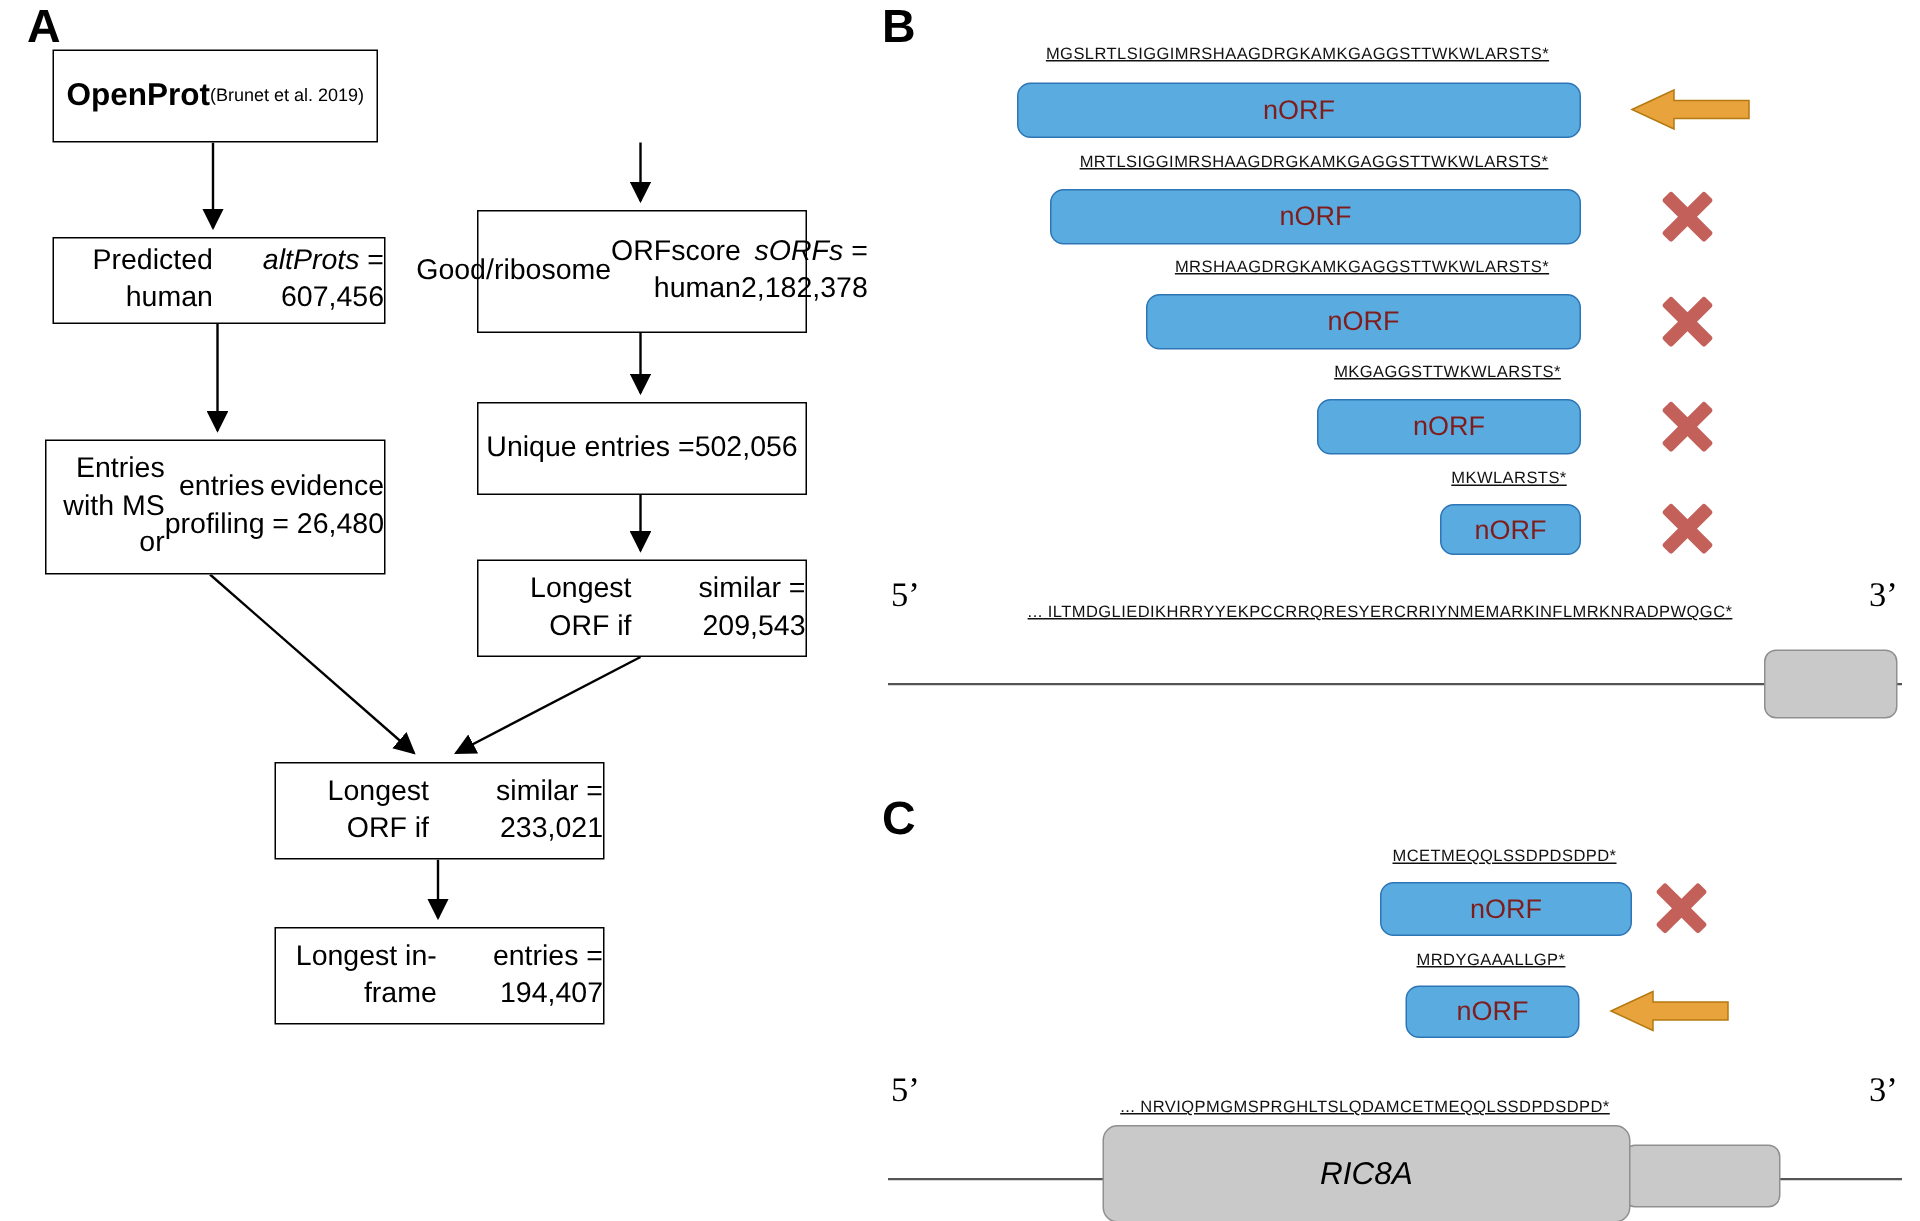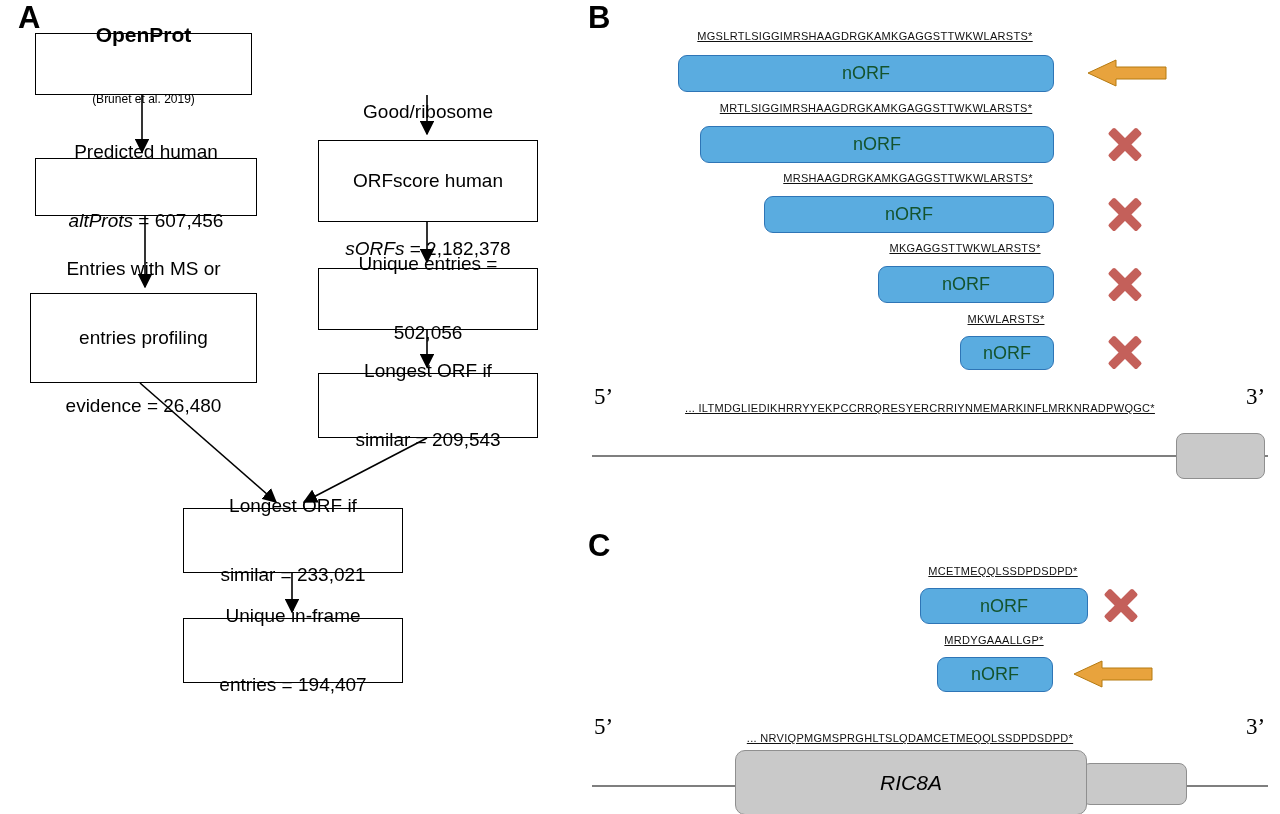--- a/index.html
+++ b/index.html
@@ -4,29 +4,29 @@
 <style>
   html,body{margin:0;padding:0;background:#fff;}
   .canvas{
     position:relative;width:1280px;height:814px;background:#ffffff;
     font-family:"Liberation Sans", sans-serif;color:#000;overflow:hidden;
   }
   .connectors{position:absolute;left:0;top:0;width:1280px;height:814px;}
   .panel-label{position:absolute;font-size:31px;font-weight:700;}
   .abox{
     position:absolute;border:1.6px solid #000;background:#fff;
-    display:flex;flex-direction:column;align-items:center;justify-content:center;
-    text-align:right;font-size:19px;line-height:1.3;gap:44px;
+    display:flex;flex-direction:row;align-items:center;justify-content:center;
+    text-align:right;font-size:19px;line-height:1.3;
   }
   .abox .t1{font-weight:700;font-size:21px;}
   .abox .t2{font-weight:400;font-size:12px;}
   .norf{
     position:absolute;background:var(--blue);border:1.5px solid var(--blue-border);
     border-radius:9px;display:flex;align-items:center;justify-content:center;
-    font-size:18px;color:#14532d;
+    font-size:18px;color:#7f1d1d;
   }
   .seq{
     position:absolute;font-size:11px;letter-spacing:.3px;white-space:nowrap;
     text-align:center;color:#111;text-decoration:underline;
   }
   .prime{position:absolute;font-family:"Liberation Serif", serif;font-size:23px;}
   .gene-main{
     position:absolute;background:var(--gray);border:1.5px solid var(--gray-border);
     border-radius:10px;display:flex;align-items:center;justify-content:center;
     font-size:21px;font-style:italic;
@@ -98,21 +98,21 @@
     <div>Longest ORF if</div>
     <div>similar = 209,543</div>
   </div>
 
   <div class="abox" style="left:183px;top:508px;width:218px;height:63px">
     <div>Longest ORF if</div>
     <div>similar = 233,021</div>
   </div>
 
   <div class="abox" style="left:183px;top:618px;width:218px;height:63px">
-    <div>Unique in-frame</div>
+    <div>Longest in-frame</div>
     <div>entries = 194,407</div>
   </div>
 
   <div class="panel-label" style="left:588px;top:0px">B</div>
 
   <div class="seq" style="left:678px;top:30px;width:374px">MGSLRTLSIGGIMRSHAAGDRGKAMKGAGGSTTWKWLARSTS*</div>
   <div class="norf" style="left:678px;top:55px;width:374px;height:35px">
     <span>nORF</span>
   </div>
   <svg class="oarrow" style="left:1086px;top:58px" width="82" height="30" viewBox="0 0 82 30">

